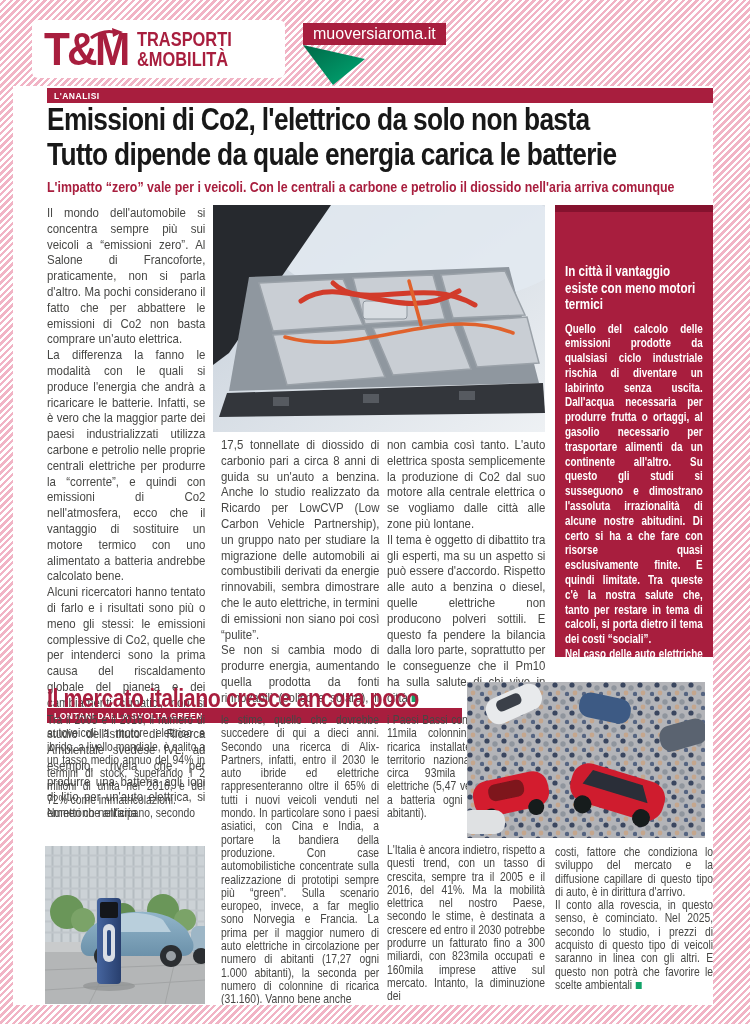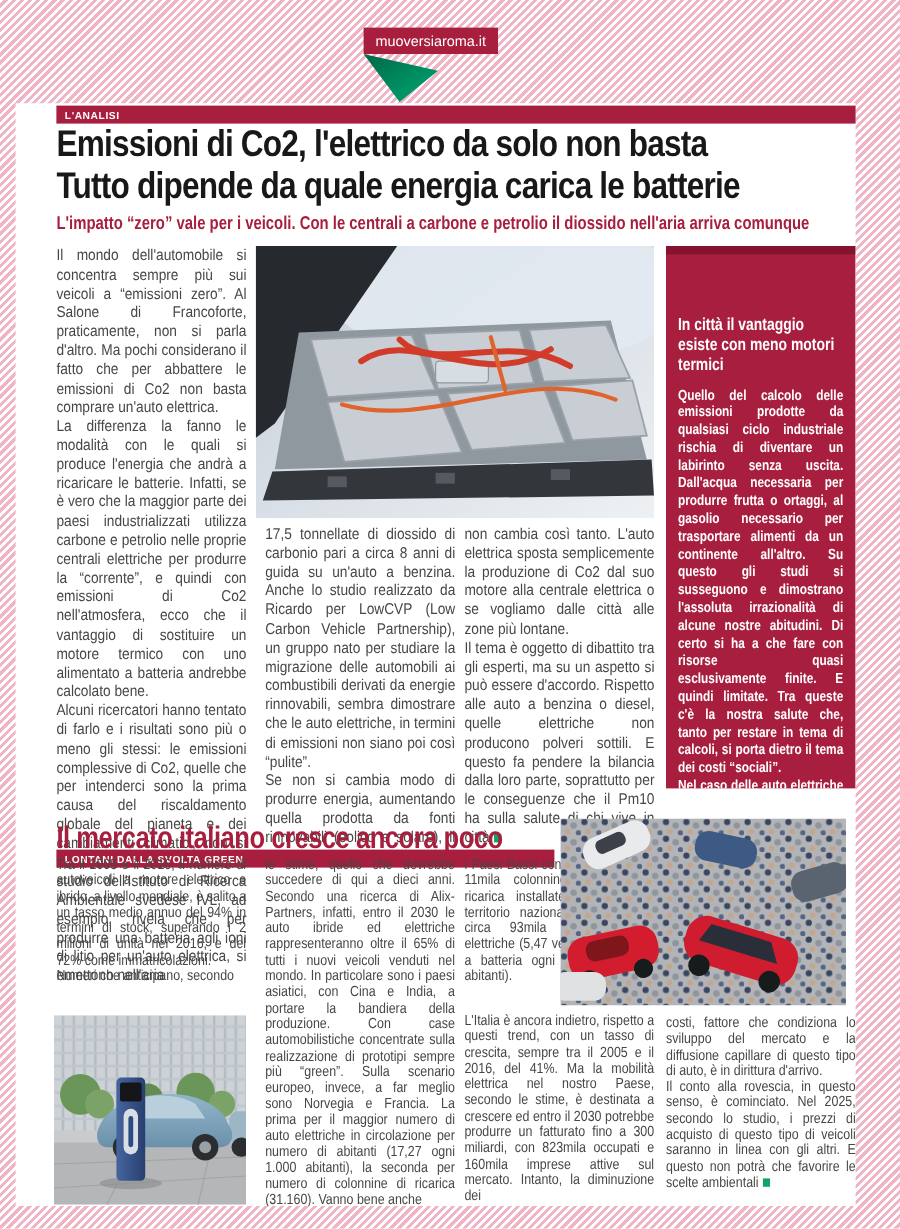--- a/index.html
+++ b/index.html
@@ -7,21 +7,21 @@
   .page{position:relative;width:750px;height:1024px;overflow:hidden;
         background:repeating-linear-gradient(135deg,#ffffff 0 2.3px,#f1b4c5 2.3px 4.8px);}
   .panel{position:absolute;left:13px;top:86px;width:700px;height:919px;background:#fff;overflow:hidden;}
 
   
   .logo-box{position:absolute;left:32px;top:20px;width:253px;height:58px;background:#fff;border-radius:6px;
             display:flex;align-items:center;padding-left:12px;box-sizing:border-box;}
   .tm{font-size:46px;font-weight:bold;color:#a81e3e;letter-spacing:-3px;transform:scaleX(.92);transform-origin:0 50%;line-height:1;}
   .tm-name{margin-left:2px;color:#a81e3e;font-weight:bold;font-size:20px;line-height:20px;letter-spacing:0;
            transform:scaleX(.82);transform-origin:0 50%;white-space:nowrap;}
-  .site-tag{position:absolute;left:303px;top:23px;height:22px;background:#a81e3e;color:#fff;font-size:12px;
+  .site-tag{position:absolute;left:303px;top:23px;height:22px;background:#a81e3e;color:#fff;font-size:16px;
             display:flex;align-items:center;padding:0 10px;font-weight:normal;text-align:right;}
   .ribbon{position:absolute;left:303px;top:45px;width:64px;height:42px;}
 
   
   .k-bar{position:absolute;background:#a81e3e;color:#fff;display:flex;align-items:center;height:15px;}
   .k-bar span{font-size:8.5px;font-weight:bold;letter-spacing:.5px;padding-left:7px;}
 
   
   .hl{position:absolute;color:#181818;font-weight:bold;white-space:nowrap;transform:scaleX(.85);transform-origin:0 0;}
   .hl .l{font-size:31px;line-height:35px;letter-spacing:-.8px;}
@@ -48,20 +48,31 @@
   .sb-body p{margin:0;}
 
   .photo{position:absolute;overflow:hidden;}
   svg{display:block;}
 </style>
 </head>
 <body>
 
 <div class="page">
 
+  <div class="logo-box">
+    <div class="tm">T&amp;M</div>
+    <svg style="position:absolute;left:58px;top:8px;" width="34" height="12" viewBox="0 0 34 12">
+      <path d="M1,10 Q12,2 24,4" stroke="#a81e3e" stroke-width="3" fill="none"></path>
+      <polygon points="22,0 33,4 23,9" fill="#a81e3e"></polygon>
+    </svg>
+    <div class="tm-name">
+      <div>TRASPORTI</div>
+      <div>&amp;MOBILITÀ</div>
+    </div>
+  </div>
   <div class="site-tag">muoversiaroma.it</div>
   <svg class="ribbon" viewBox="0 0 64 42">
     <defs>
         <linearGradient id="grn" x1="0" y1="0" x2="1" y2="1">
       <stop offset="0" stop-color="#006847"></stop>
           <stop offset="1" stop-color="#00a974"></stop>
     </linearGradient>
       </defs>
     <polygon points="0,0 62,14 30,40" fill="url(#grn)"></polygon>
   </svg>

